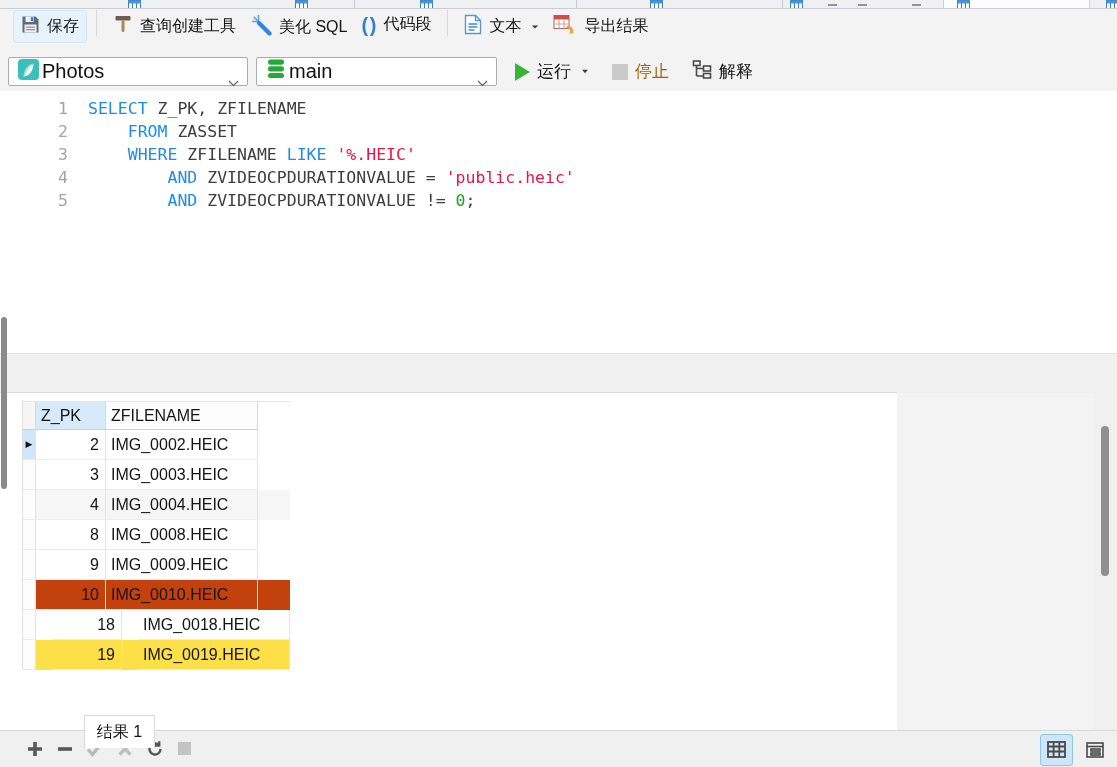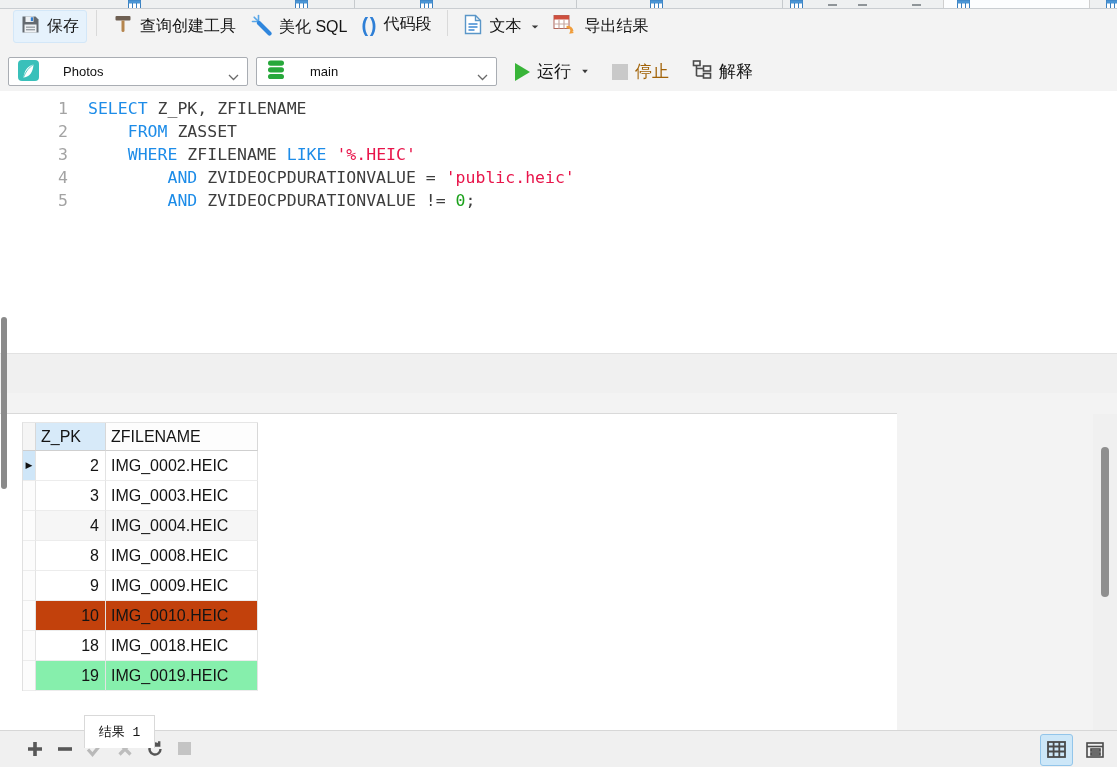--- a/index.html
+++ b/index.html
@@ -24,21 +24,21 @@
   .tbtn.save { background:#e6f2fc; border:1px solid #d3e7f8; margin-left:13px; }
   .tsep { width:1px; height:26px; background:#d9d9d9; margin:0 9px; }
   .caret-down { width:0; height:0; border-left:4px solid transparent;
                 border-right:4px solid transparent; border-top:5px solid #3a3a3a;
                 display:inline-block; margin-left:3px; }
 
   
   .toolbar2 { position:absolute; left:0; top:52px; width:1117px; height:39px; }
   .combo { position:absolute; top:5px; height:29px; background:#fff;
            border:1px solid #a9adb3; border-radius:2px; display:flex; align-items:center;
-           gap:24px; padding:0 9px; font-size:13px; color:#101010; }
+           gap:3px; padding:0 9px; font-size:20px; color:#101010; }
   .combo .chev { position:absolute; right:8px; top:11px; }
   .rungroup { position:absolute; left:508px; top:0; height:39px; display:flex;
               align-items:center; gap:9px; font-size:17px; color:#141414; }
   .disabled-txt { color:#a16207; }
   .play { width:0; height:0; border-top:9px solid transparent; border-bottom:9px solid transparent;
           border-left:15px solid #38b438; }
   .stop-sq { width:16px; height:16px; background:#c9c9c9; }
 
   
   .editor { position:absolute; left:0; top:91px; width:1117px; height:262px; background:#fff;
@@ -51,30 +51,30 @@
   .tok-id  { color:var(--identifier); }
   .tok-str { color:var(--string);text-align:center; }
   .tok-num { color:var(--number); }
 
   .left-thumb { position:absolute; left:1px; top:317px; width:6px; height:172px;
                 background:#8a8a8a; border-radius:3px; z-index:5; }
 
   
   .midband { position:absolute; left:0; top:353px; width:1117px; height:40px; background:#f0f0f0;
              border-top:1px solid #e2e2e2; }
-  .rtab { position:absolute; font-size:13px; color:#141414; display:flex;
-          align-items:center; justify-content:center;font-family:Liberation Mono, monospace; }
+  .rtab { position:absolute; font-size:16px; color:#141414; display:flex;
+          align-items:center; justify-content:center; }
   .rtab.info { left:22px; top:365px; width:62px; height:28px; background:#f2f2f2;
                border:1px solid #d9d9d9; border-bottom:none; }
   .rtab.res  { left:84px; top:361px; width:71px; height:33px; background:#fff;
                border:1px solid #d9d9d9; border-bottom:none; z-index:3; }
 
   
   .gridarea { position:absolute; left:0; top:392px; width:897px; height:338px; background:#fff;
-              border-top:1px solid #d9d9d9;margin-top:21px; }
+              border-top:1px solid #d9d9d9; }
   .table { position:absolute; left:22px; top:8px; border-left:1px solid #e0e0e0;
            border-top:1px solid #e6e6e6; }
   .trow { display:flex; height:30px; }
   .trow.head { height:28px; }
   .cell { font-size:16px; color:#141414; border-right:1px solid #e3e3e3;
           border-bottom:1px solid #ececec; line-height:29px; overflow:hidden; }
   .head .cell { line-height:27px; border-bottom:1px solid #cfcfcf; border-right:1px solid #d8d8d8; }
   .c-mark { width:13px; background:#fcfcfc; text-align:center; font-size:9px; line-height:29px; }
   .c-mark.cur { background:#cfe6f8; color:#111; }
   .c-pk { width:70px; text-align:right; padding-right:6px; }
@@ -329,21 +329,21 @@
           <div class="trow" style="background: #c2410c;">
             <div class="cell c-mark"></div>
             <div class="cell c-pk">10</div>
             <div class="cell c-fn">IMG_0010.HEIC</div>
           </div>
           <div class="trow" style="background: rgb(255, 255, 255); justify-content: space-between;">
             <div class="cell c-mark"></div>
             <div class="cell c-pk">18</div>
             <div class="cell c-fn">IMG_0018.HEIC</div>
           </div>
-          <div class="trow" style="background: #86efac;">
+          <div class="trow" style="background: #fde047; gap: 16px;">
             <div class="cell c-mark"></div>
             <div class="cell c-pk">19</div>
             <div class="cell c-fn">IMG_0019.HEIC</div>
           </div>
         </div>
     </div>
     <div class="vtrack">
       <div class="vthumb"></div>
     </div>
   </div>

